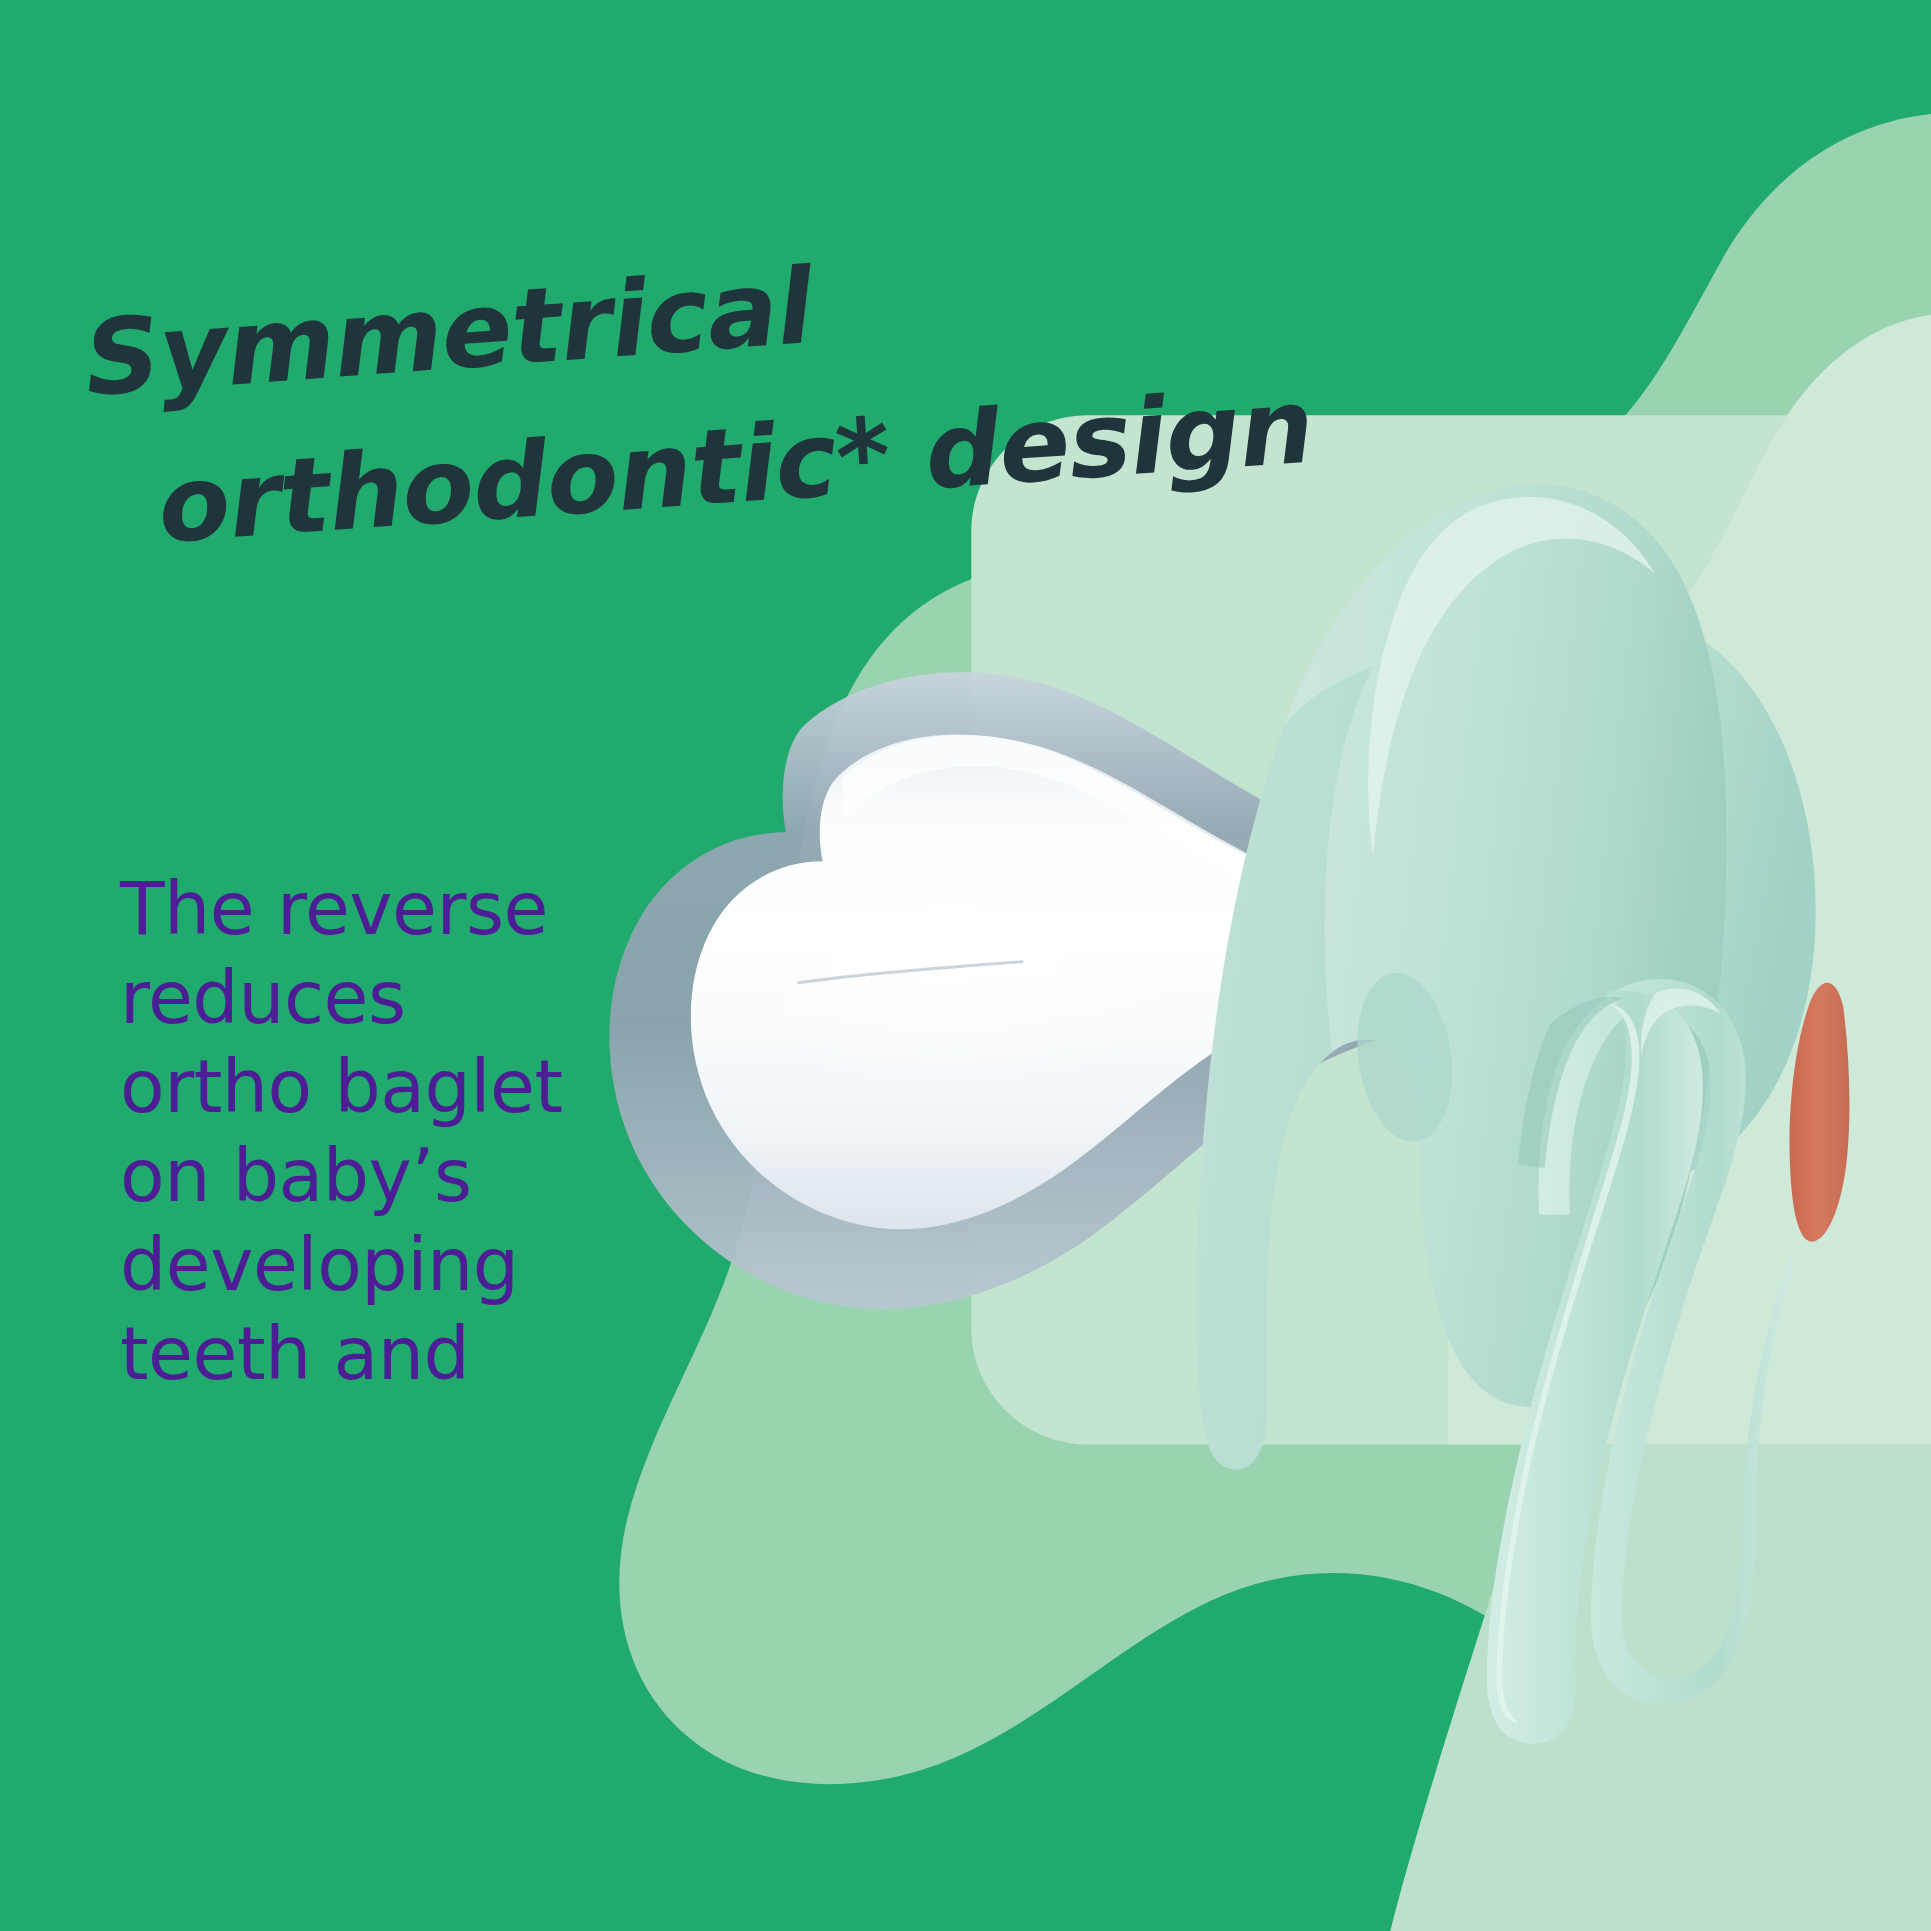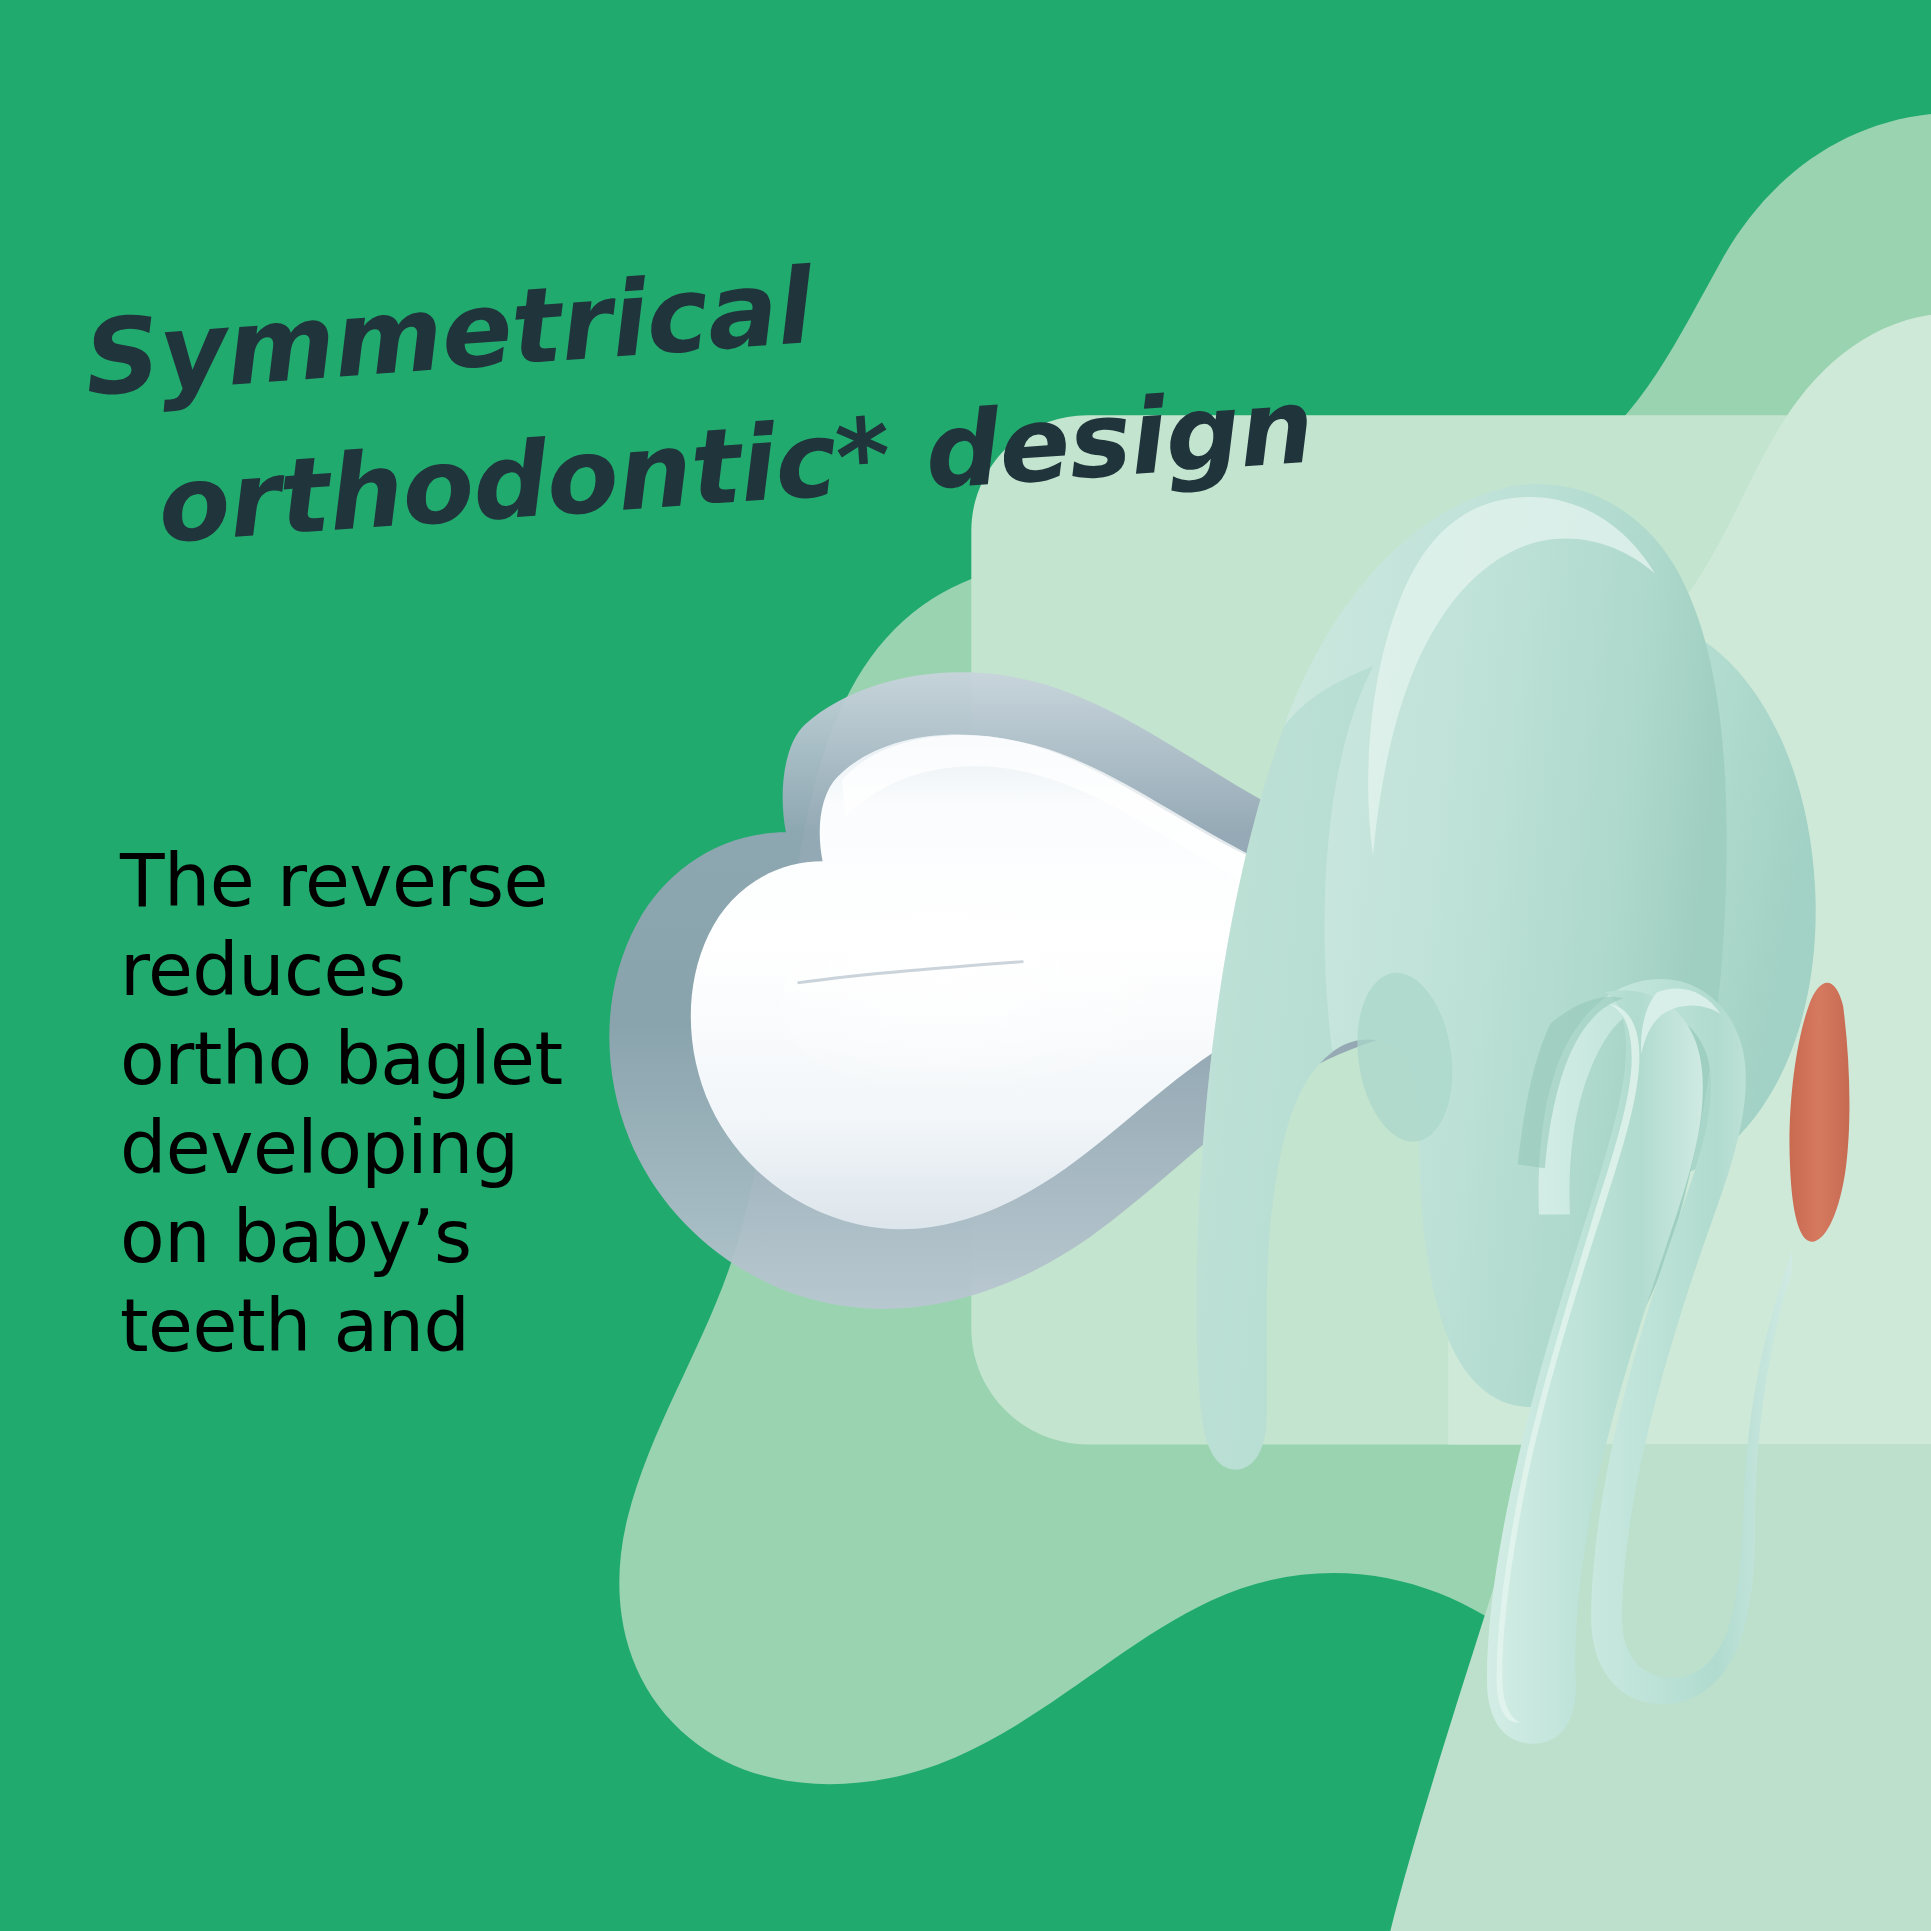--- a/index.html
+++ b/index.html
@@ -34,23 +34,23 @@
   }
   #headline-line-2{
     left:162px; top:454px;
     font-size:104px;
     transform:rotate(-4.0deg);
     transform-origin:0 100%;
   }
 
   #body-copy{
     position:absolute;
-    left:120px; top:836px;
+    left:120px; top:864px;
     width:541px;
-    color:#000000;
+    color:#4c1d95;
     font-family:"DejaVu Sans",sans-serif;
     font-weight:normal;
     font-size:73px;
     line-height:1.22;
     letter-spacing:-0.5px;
   }
   #body-copy .ln{display:block;white-space:nowrap;}
 </style>
 </head>
 <body>
@@ -302,21 +302,21 @@
   <div id="copy">
 
     <div class="headline" id="headline-line-1">Symmetrical</div>
 
     <div class="headline" id="headline-line-2">orthodontic* design</div>
 
     <div id="body-copy">
       <span class="ln">The reverse</span>
       <span class="ln">reduces</span>
       <span class="ln">ortho baglet</span>
+      <span class="ln">on baby’s</span>
       <span class="ln">developing</span>
-      <span class="ln">on baby’s</span>
       <span class="ln">teeth and</span>
     </div>
 
   </div>
 
 </div>
 
 
 </body></html>

